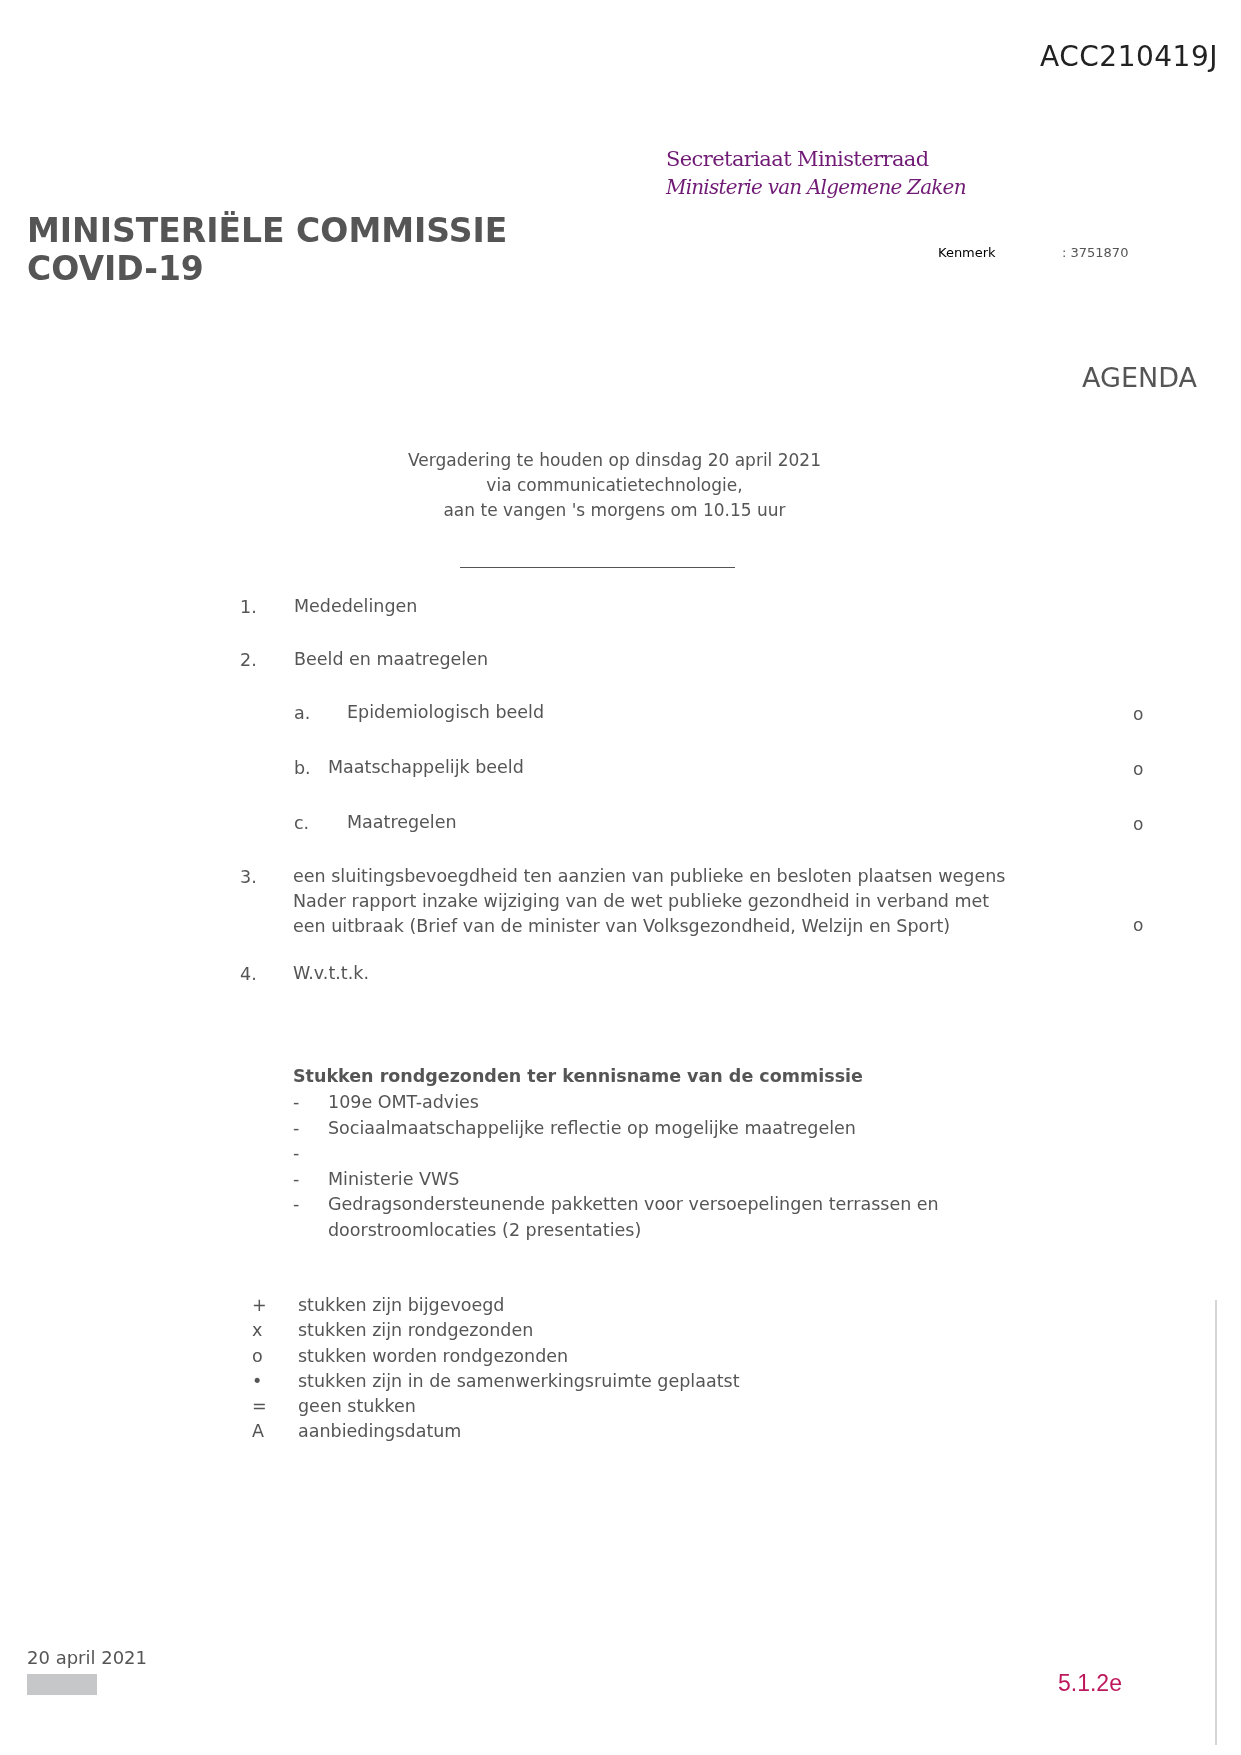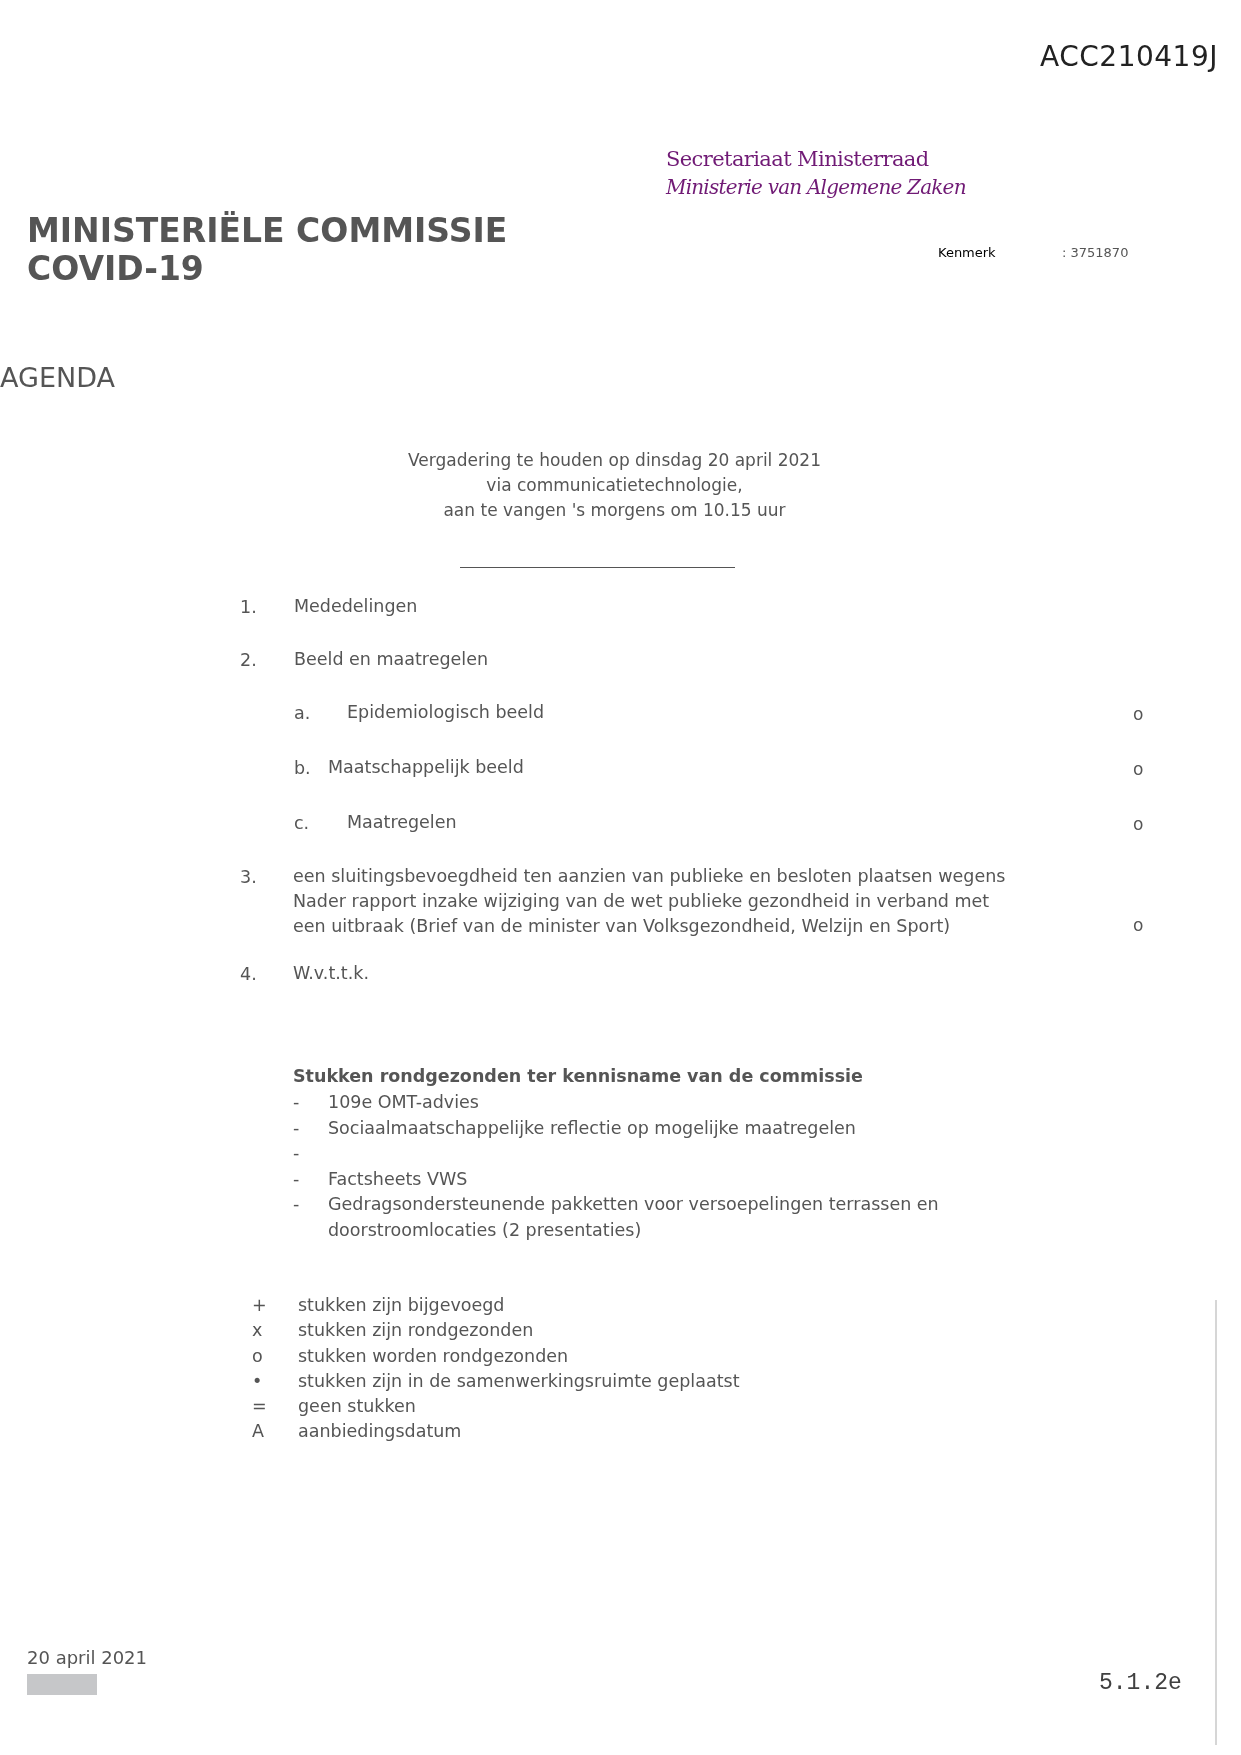--- a/index.html
+++ b/index.html
@@ -7,37 +7,37 @@
          font-family: "DejaVu Sans", sans-serif; color: #555555; }
   .abs { position: absolute; white-space: nowrap; }
   .doc-id { right: 23px; top: 40px; font-size: 28px; color: #222222; letter-spacing: 0.5px; }
   .org { left: 666px; top: 145px; font-family: "DejaVu Serif", serif; color: #701a75; line-height: 28px; }
   .org .l1 { font-size: 21px; letter-spacing: -0.6px; display:block; }
   .org .l2 { font-size: 20px; font-style: italic; letter-spacing: -0.8px; display:block; }
   .committee { left: 27px; top: 212px; font-size: 33px; color: #555555; line-height: 38px; }
   .committee span { display:block;font-weight:bold; }
   .kenmerk { left: 938px; top: 245px; font-size: 13px; color: #000000; }
   .kenmerk-val { left: 1062px; top: 245px; font-size: 13px; color: #555555; }
-  .agenda-title { left: 0; width: 1197px; top: 362px; font-size: 27px; text-align: left; color: #555555; }
+  .agenda-title { left: 0; width: 1197px; top: 362px; font-size: 27px; text-align: right; color: #555555; }
   .meeting { left: 0; width: 1197px; top: 448px; font-size: 17px; line-height: 25px; text-align: center; color: #555555; margin-left: 16px; }
   .meeting span { display:block; }
   .separator { left: 460px; top: 567px; width: 275px; height: 0; border-top: 1.5px solid #555555; }
   .item-num { font-size: 17.5px; color: #555555; }
   .item-text { font-size: 17.5px; color: #555555; line-height: 25px; }
   .status-o { left: 1133px; font-size: 17px; color: #555555; }
   .section-heading { left: 293px; top: 1066px; font-size: 17.5px; font-weight: bold; color: #555555; }
   .bullet-list { left: 293px; top: 1090px; font-size: 17.5px; line-height: 25.5px; color: #555555; }
   .bullet-row { display: flex; }
   .bullet-row .dash { width: 35px; flex: none; }
   .legend { left: 250px; top: 1293px; font-size: 17.5px; line-height: 25.3px; color: #555555; }
   .legend-row { display: flex; }
   .legend-row .sym { width: 46px; flex: none; text-align: left; padding-left: 2px; }
   .footer-date { left: 27px; top: 1647px; font-size: 18px; color: #555555; }
   .redaction { left: 27px; top: 1674px; width: 70px; height: 21px; background: #c6c7c9; }
-  .ref-code { left: 1099px; top: 1670px; font-family: Liberation Mono, monospace; font-size: 23px; color: #404040; }
+  .ref-code { left: 1058px; top: 1670px; font-family: Liberation Sans, sans-serif; font-size: 23px; color: #be185d; }
   .edge-line { left: 1215px; top: 1300px; width: 2px; height: 445px; background: #d6d6d6; }
 </style>
 </head>
 <body>
 
 <div class="abs doc-id">ACC210419J</div>
 
 <div class="abs org">
   <span class="l1">Secretariaat Ministerraad</span>
   <span class="l2">Ministerie van Algemene Zaken</span>
@@ -98,21 +98,21 @@
     </div>
   <div class="bullet-row">
       <span class="dash">-</span>
       <span>Sociaalmaatschappelijke reflectie op mogelijke maatregelen</span>
     </div>
   <div class="bullet-row">
       <span class="dash">-</span>
     </div>
   <div class="bullet-row">
       <span class="dash">-</span>
-      <span>Factsheets VWS</span>
+      <span>Ministerie VWS</span>
     </div>
   <div class="bullet-row">
       <span class="dash">-</span>
       <span>Gedragsondersteunende pakketten voor versoepelingen terrassen en</span>
     </div>
   <div class="bullet-row">
       <span class="dash"></span>
       <span>doorstroomlocaties (2 presentaties)</span>
     </div>
 </div>

